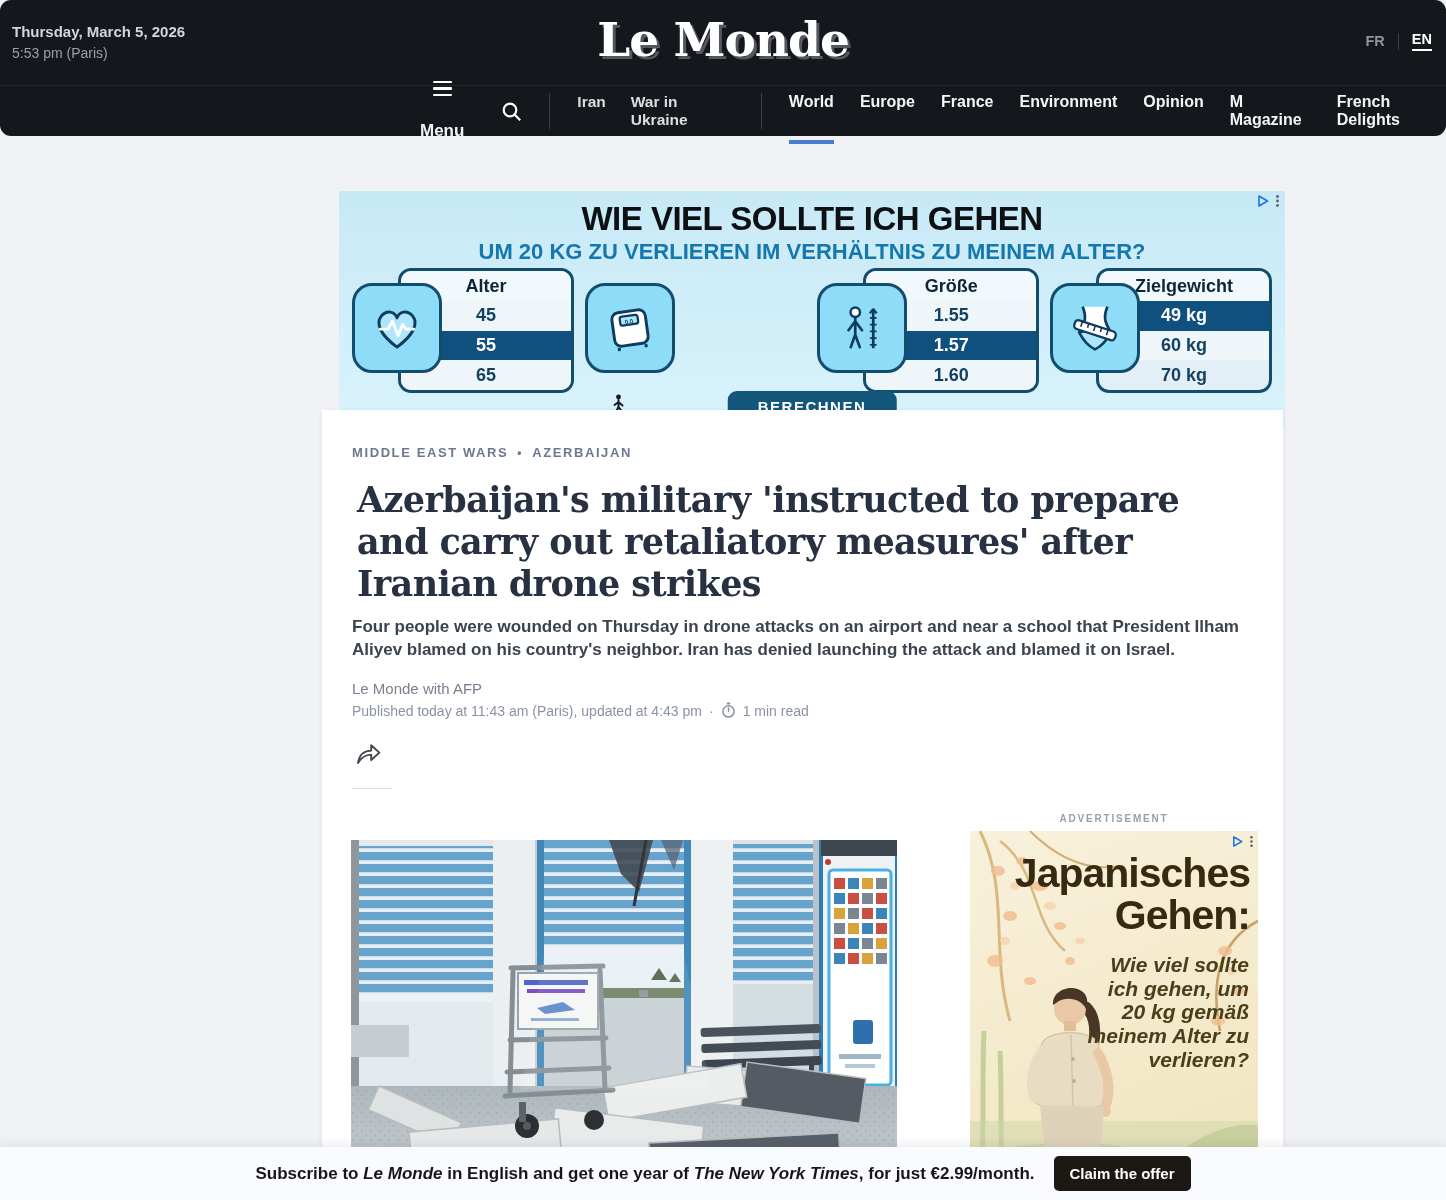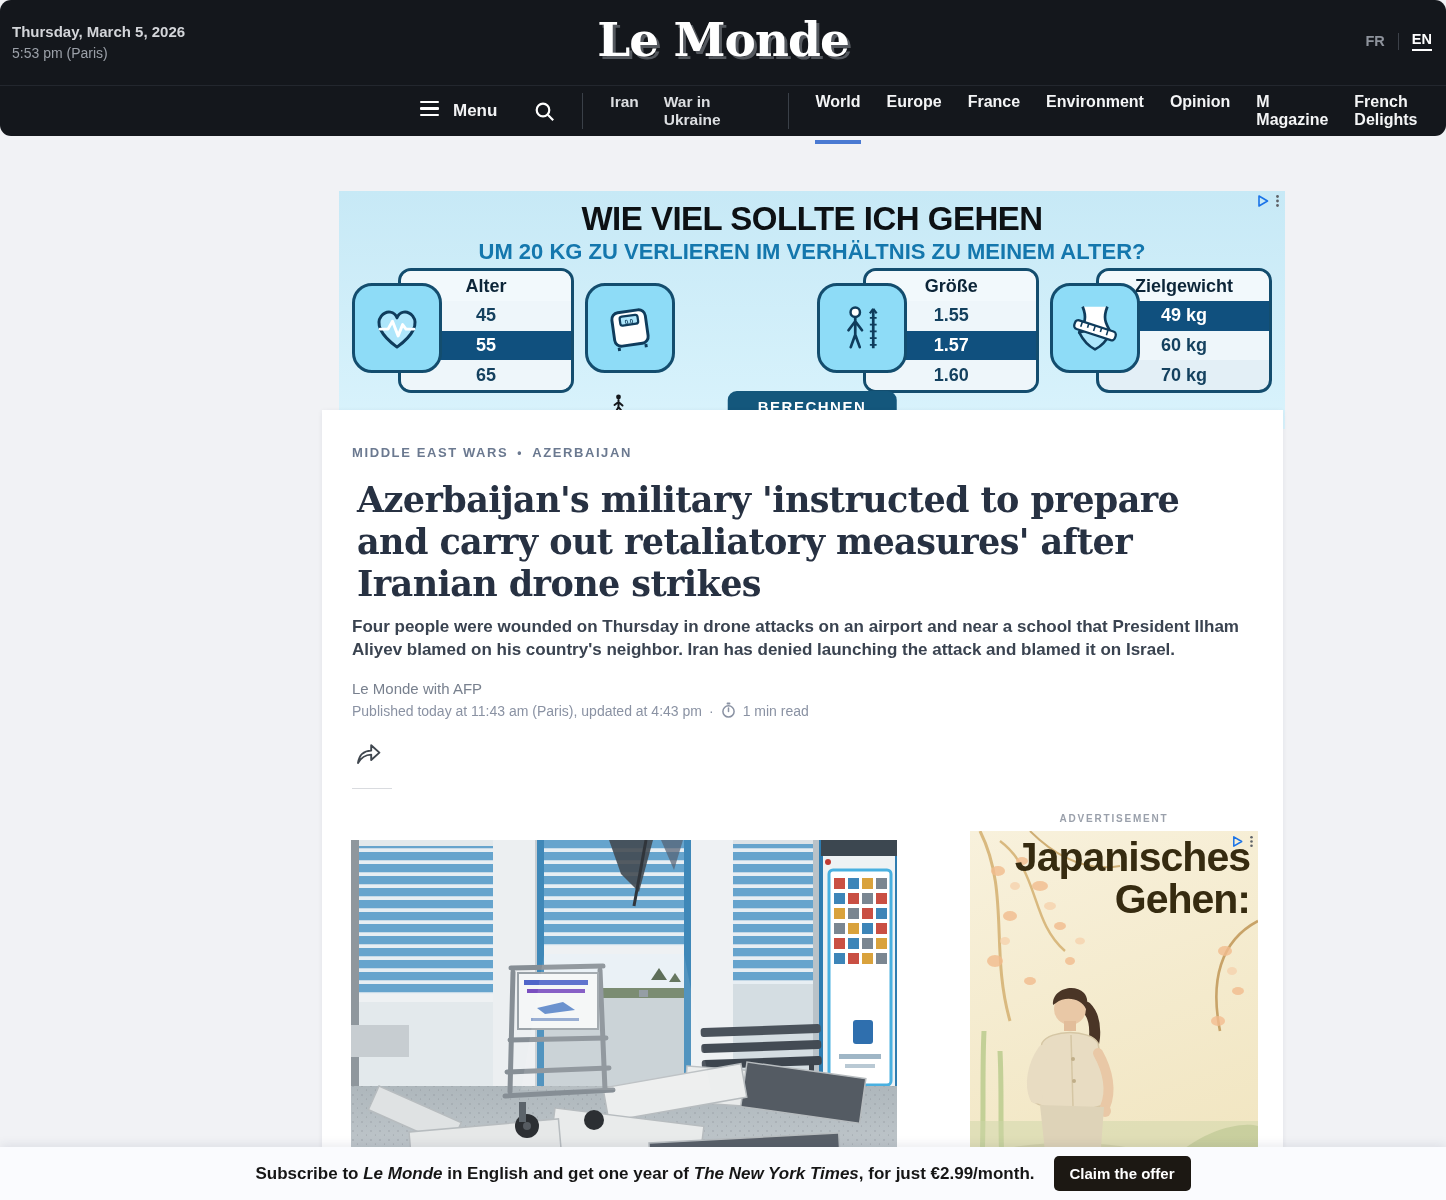--- a/index.html
+++ b/index.html
@@ -16,21 +16,21 @@
   .logo{position:absolute;left:0;right:0;top:12px;text-align:center;
         font-family:"DejaVu Serif",serif;font-weight:700;font-size:47px;color:#ffffff;
         text-shadow:3px 3px 0 #515archive;letter-spacing:-1px;cursor:pointer;}
   .logo{text-shadow:3px 3px 0 #54585e;}
   .lang{position:absolute;right:14px;top:31px;font-size:14.5px;display:flex;align-items:center;}
   .lang .fr{color:#8e939c;font-weight:700;cursor:pointer;}
   .lang .sep{width:1px;height:17px;background:#3c4149;margin:0 13px;}
   .lang .en{color:#ffffff;font-weight:700;border-bottom:2px solid #fff;padding-bottom:2px;cursor:pointer;}
 
   .navrow{position:absolute;left:0;top:86px;right:0;height:50px;display:flex;align-items:center;padding-left:420px;box-sizing:border-box;}
-  .menu-group{display:flex;align-items:flex-start;gap:14px;cursor:pointer;}
+  .menu-group{display:flex;align-items:center;gap:25px;cursor:pointer;flex-direction:column;}
   .menu-group .label{font-size:17px;font-weight:700;color:#f2f3f4;}
   .burger{display:flex;flex-direction:column;gap:4px;}
   .burger span{display:block;width:19px;height:2.4px;background:#fff;border-radius:1px;}
   .search-btn{margin-left:37px;cursor:pointer;display:flex;align-items:center;}
   .nav-div{width:1px;height:36px;background:#3a4048;margin:0 27px;}
   .nav-sec{display:flex;gap:25px;}
   .nav-sec .nav-item{font-size:15.5px;font-weight:600;color:#dcdee1;cursor:pointer;}
   .nav-main{display:flex;gap:26px;}
   .nav-main .nav-item{font-size:16px;font-weight:800;color:#f4f5f6;cursor:pointer;
         padding:14px 0 11px 0;border-bottom:4px solid transparent;}
@@ -75,21 +75,21 @@
   .share-divider{position:absolute;left:30px;top:378px;width:40px;height:1px;background:#d9dbdf;}
   .photo{position:absolute;left:29px;top:430px;width:546px;height:360px;overflow:hidden;background:#cfd9df;}
 
   
   .sidebar{position:absolute;left:648px;top:403px;width:288px;}
   .ad-label{text-align:center;font-size:10px;letter-spacing:1.8px;color:#9aa0ab;font-weight:600;}
   .side-ad{margin-top:7px;height:330px;position:relative;overflow:hidden;cursor:pointer;
         background:linear-gradient(160deg,#f8f1dc,#f1e5c0);}
   .side-ad .decor{position:absolute;inset:0;}
   .side-ad .txt{position:absolute;right:8px;top:6px;text-align:right;z-index:2;}
-  .side-ad .t1{font-size:41px;font-weight:800;color:#362b10;line-height:1.02;letter-spacing:-1px;}
+  .side-ad .t1{font-size:41px;font-weight:800;color:#362b10;line-height:1.02;letter-spacing:-1px;margin-top:16px;}
   .side-ad .t2{font-size:41px;font-weight:800;color:#362b10;line-height:1.02;letter-spacing:-1px;}
   .side-ad .bodytxt{position:absolute;right:9px;top:122px;width:168px;text-align:right;z-index:2;
         font-style:italic;font-weight:700;font-size:21px;line-height:1.13;color:#4a3e1b;}
   .side-ad .adchoices{top:4px;right:4px;z-index:3;}
   .woman{position:absolute;left:0;bottom:0;z-index:1;}
 
   
   .subscribe-bar{position:absolute;left:0;top:1147px;width:1446px;height:53px;background:#fafbfe;
         box-shadow:0 -2px 10px rgba(40,50,90,.10);display:flex;align-items:center;justify-content:center;
         gap:19px;z-index:10;}
@@ -445,20 +445,21 @@
           <svg width="5" height="13" viewBox="0 0 5 14">
             <circle cx="2.5" cy="2.5" r="1.4" fill="#5f6368"></circle>
               <circle cx="2.5" cy="7" r="1.4" fill="#5f6368"></circle>
               <circle cx="2.5" cy="11.5" r="1.4" fill="#5f6368"></circle>
           </svg>
         </div>
         <div class="txt">
           <div class="t1">Japanisches</div>
           <div class="t2">Gehen:</div>
         </div>
+        <div class="bodytxt">Wie viel sollte ich gehen, um 20 kg gemäß meinem Alter zu verlieren?</div>
         <svg class="woman" width="200" height="190" viewBox="0 0 200 190">
           <ellipse cx="100" cy="182" rx="70" ry="10" fill="#b8b890" opacity="0.35"></ellipse>
           <path d="M116 36 C130 50 126 82 112 100" stroke="#4a3526" stroke-width="11" fill="none" stroke-linecap="round"></path>
           <circle cx="100" cy="38" r="16" fill="#e9c8a6"></circle>
           <path d="M83 34 C82 18 104 12 114 22 C118 26 118 34 116 38 C112 28 96 24 86 32 Z" fill="#4a3526"></path>
           <rect x="94" y="50" width="12" height="10" fill="#e2bd9a"></rect>
           <path d="M72 72 C80 58 120 58 128 72 L138 132 C118 142 80 142 62 130 Z" fill="#e8dcc2" stroke="#d5c6a4" stroke-width="1.5"></path>
           <line x1="101" y1="64" x2="103" y2="136" stroke="#d5c6a4" stroke-width="1.5"></line>
           <circle cx="103" cy="88" r="2" fill="#c0ae88"></circle>
           <circle cx="104" cy="110" r="2" fill="#c0ae88"></circle>

